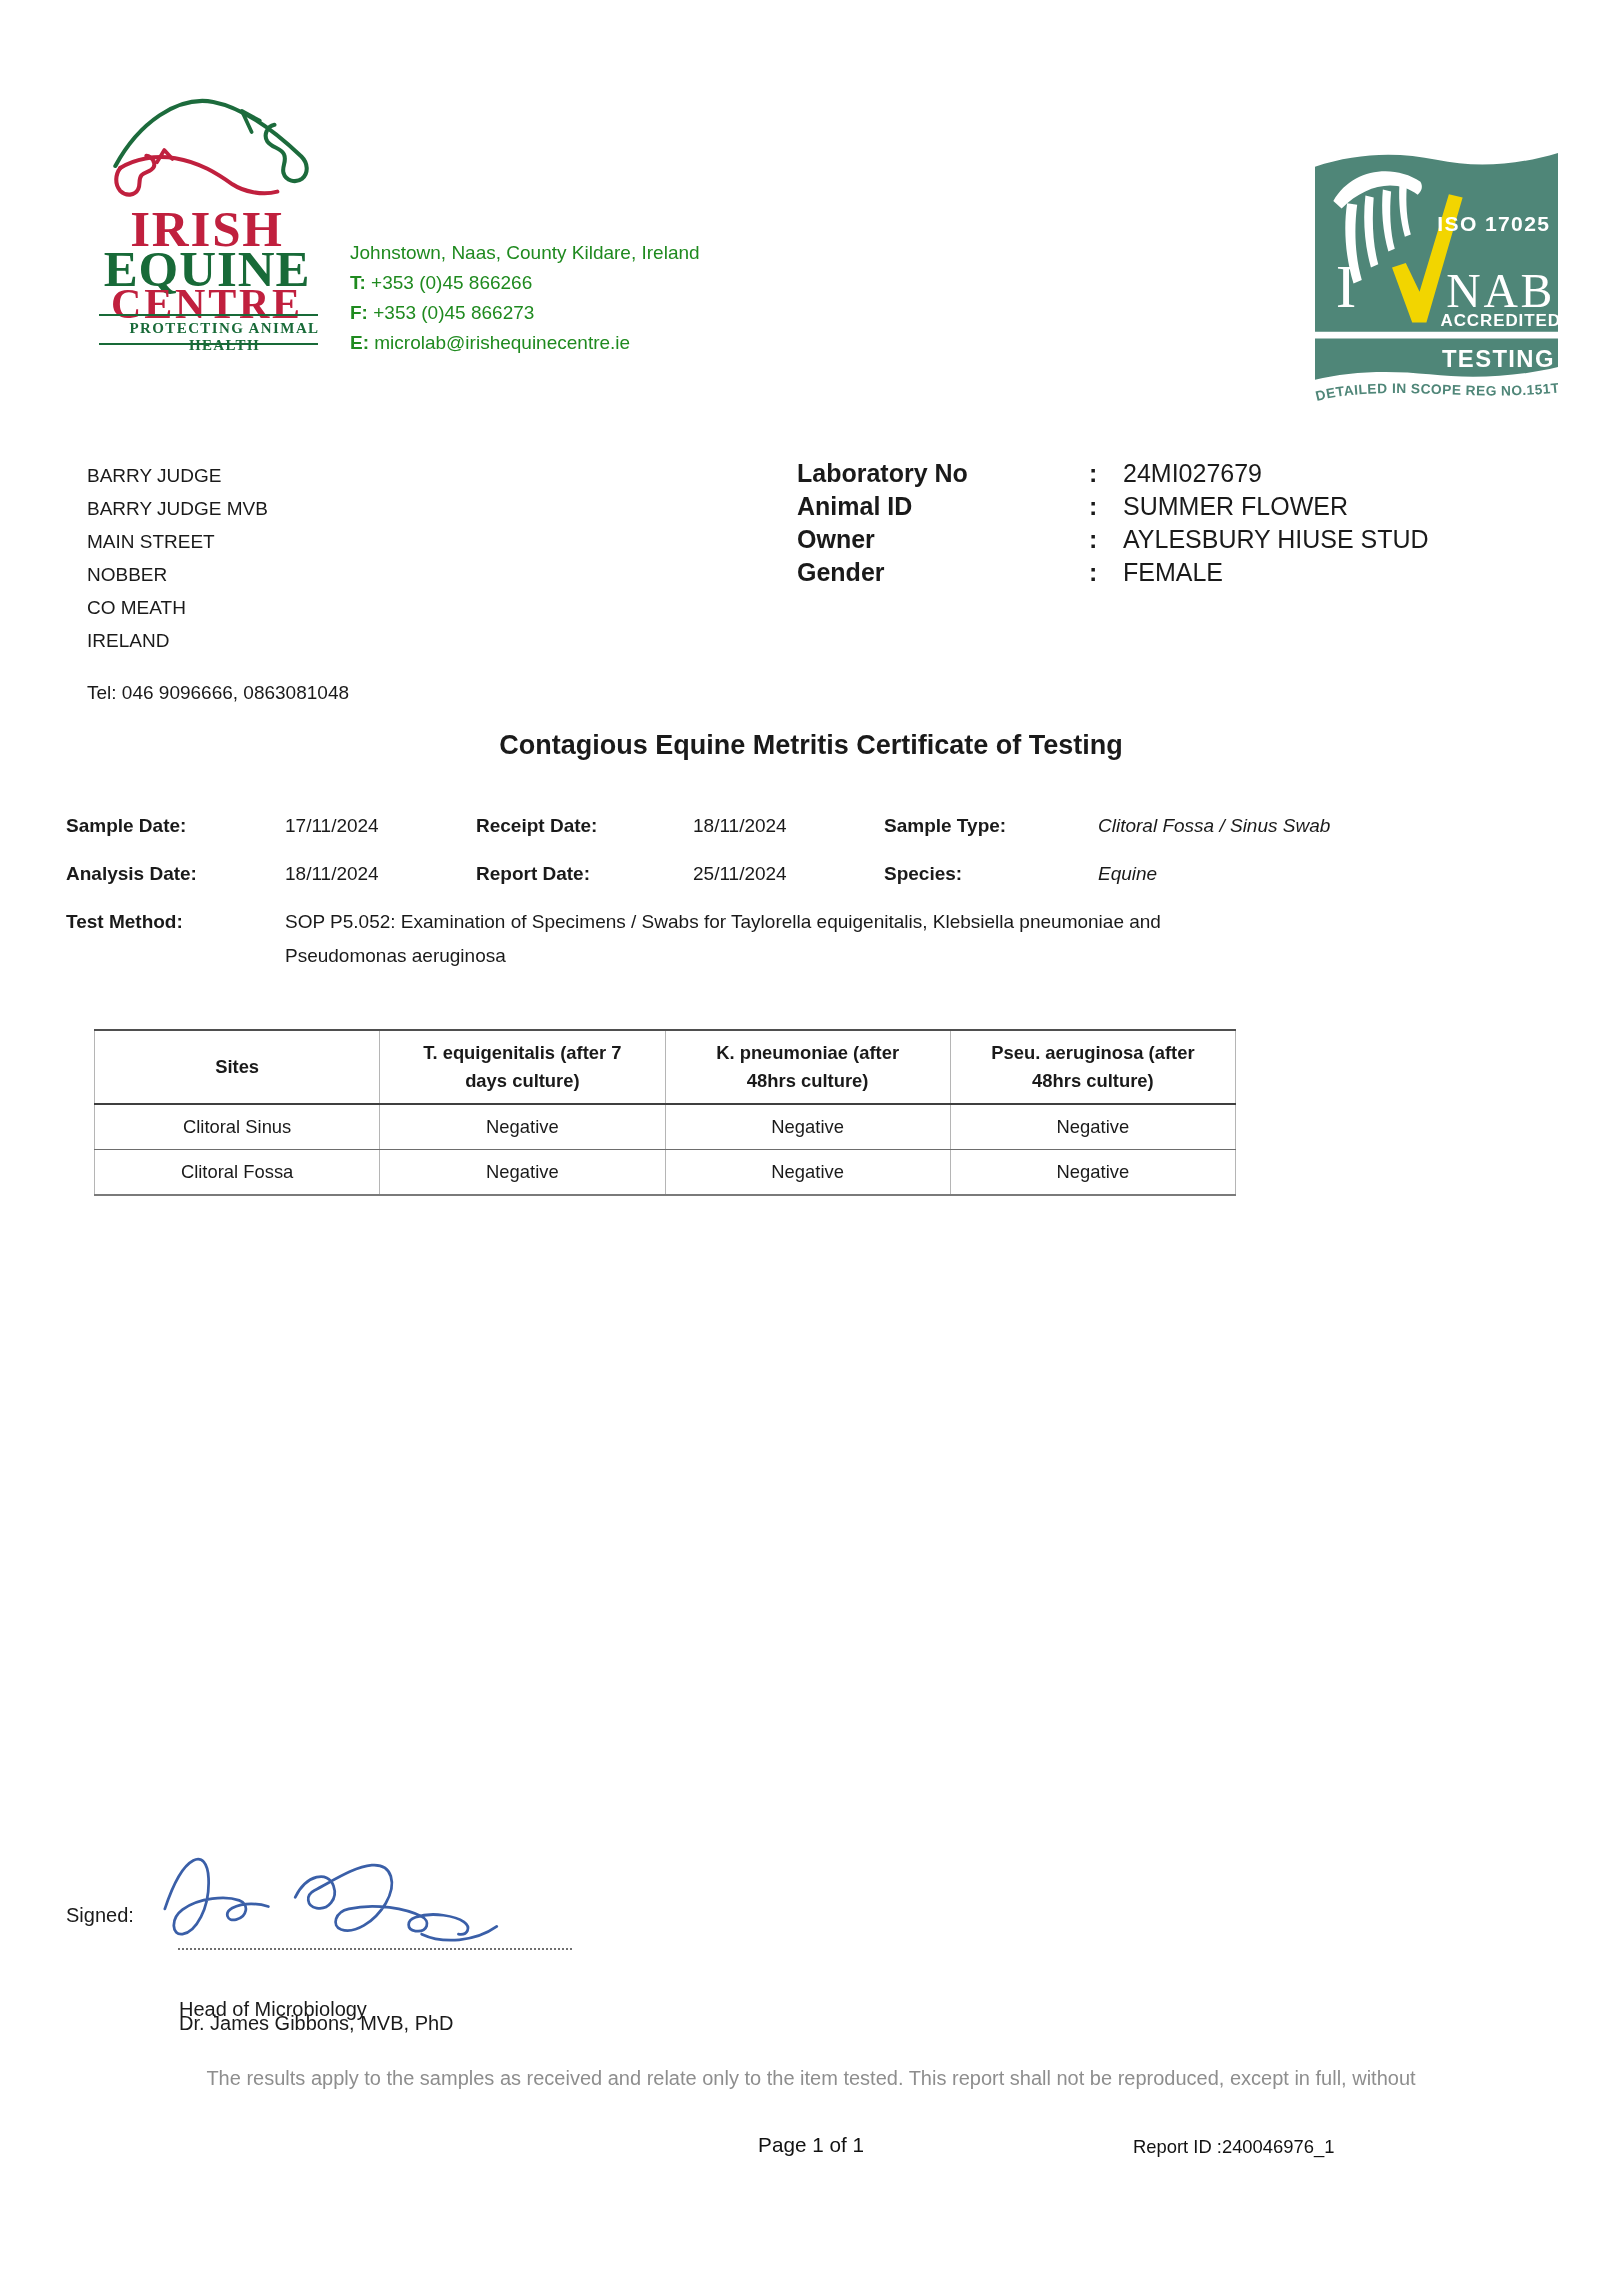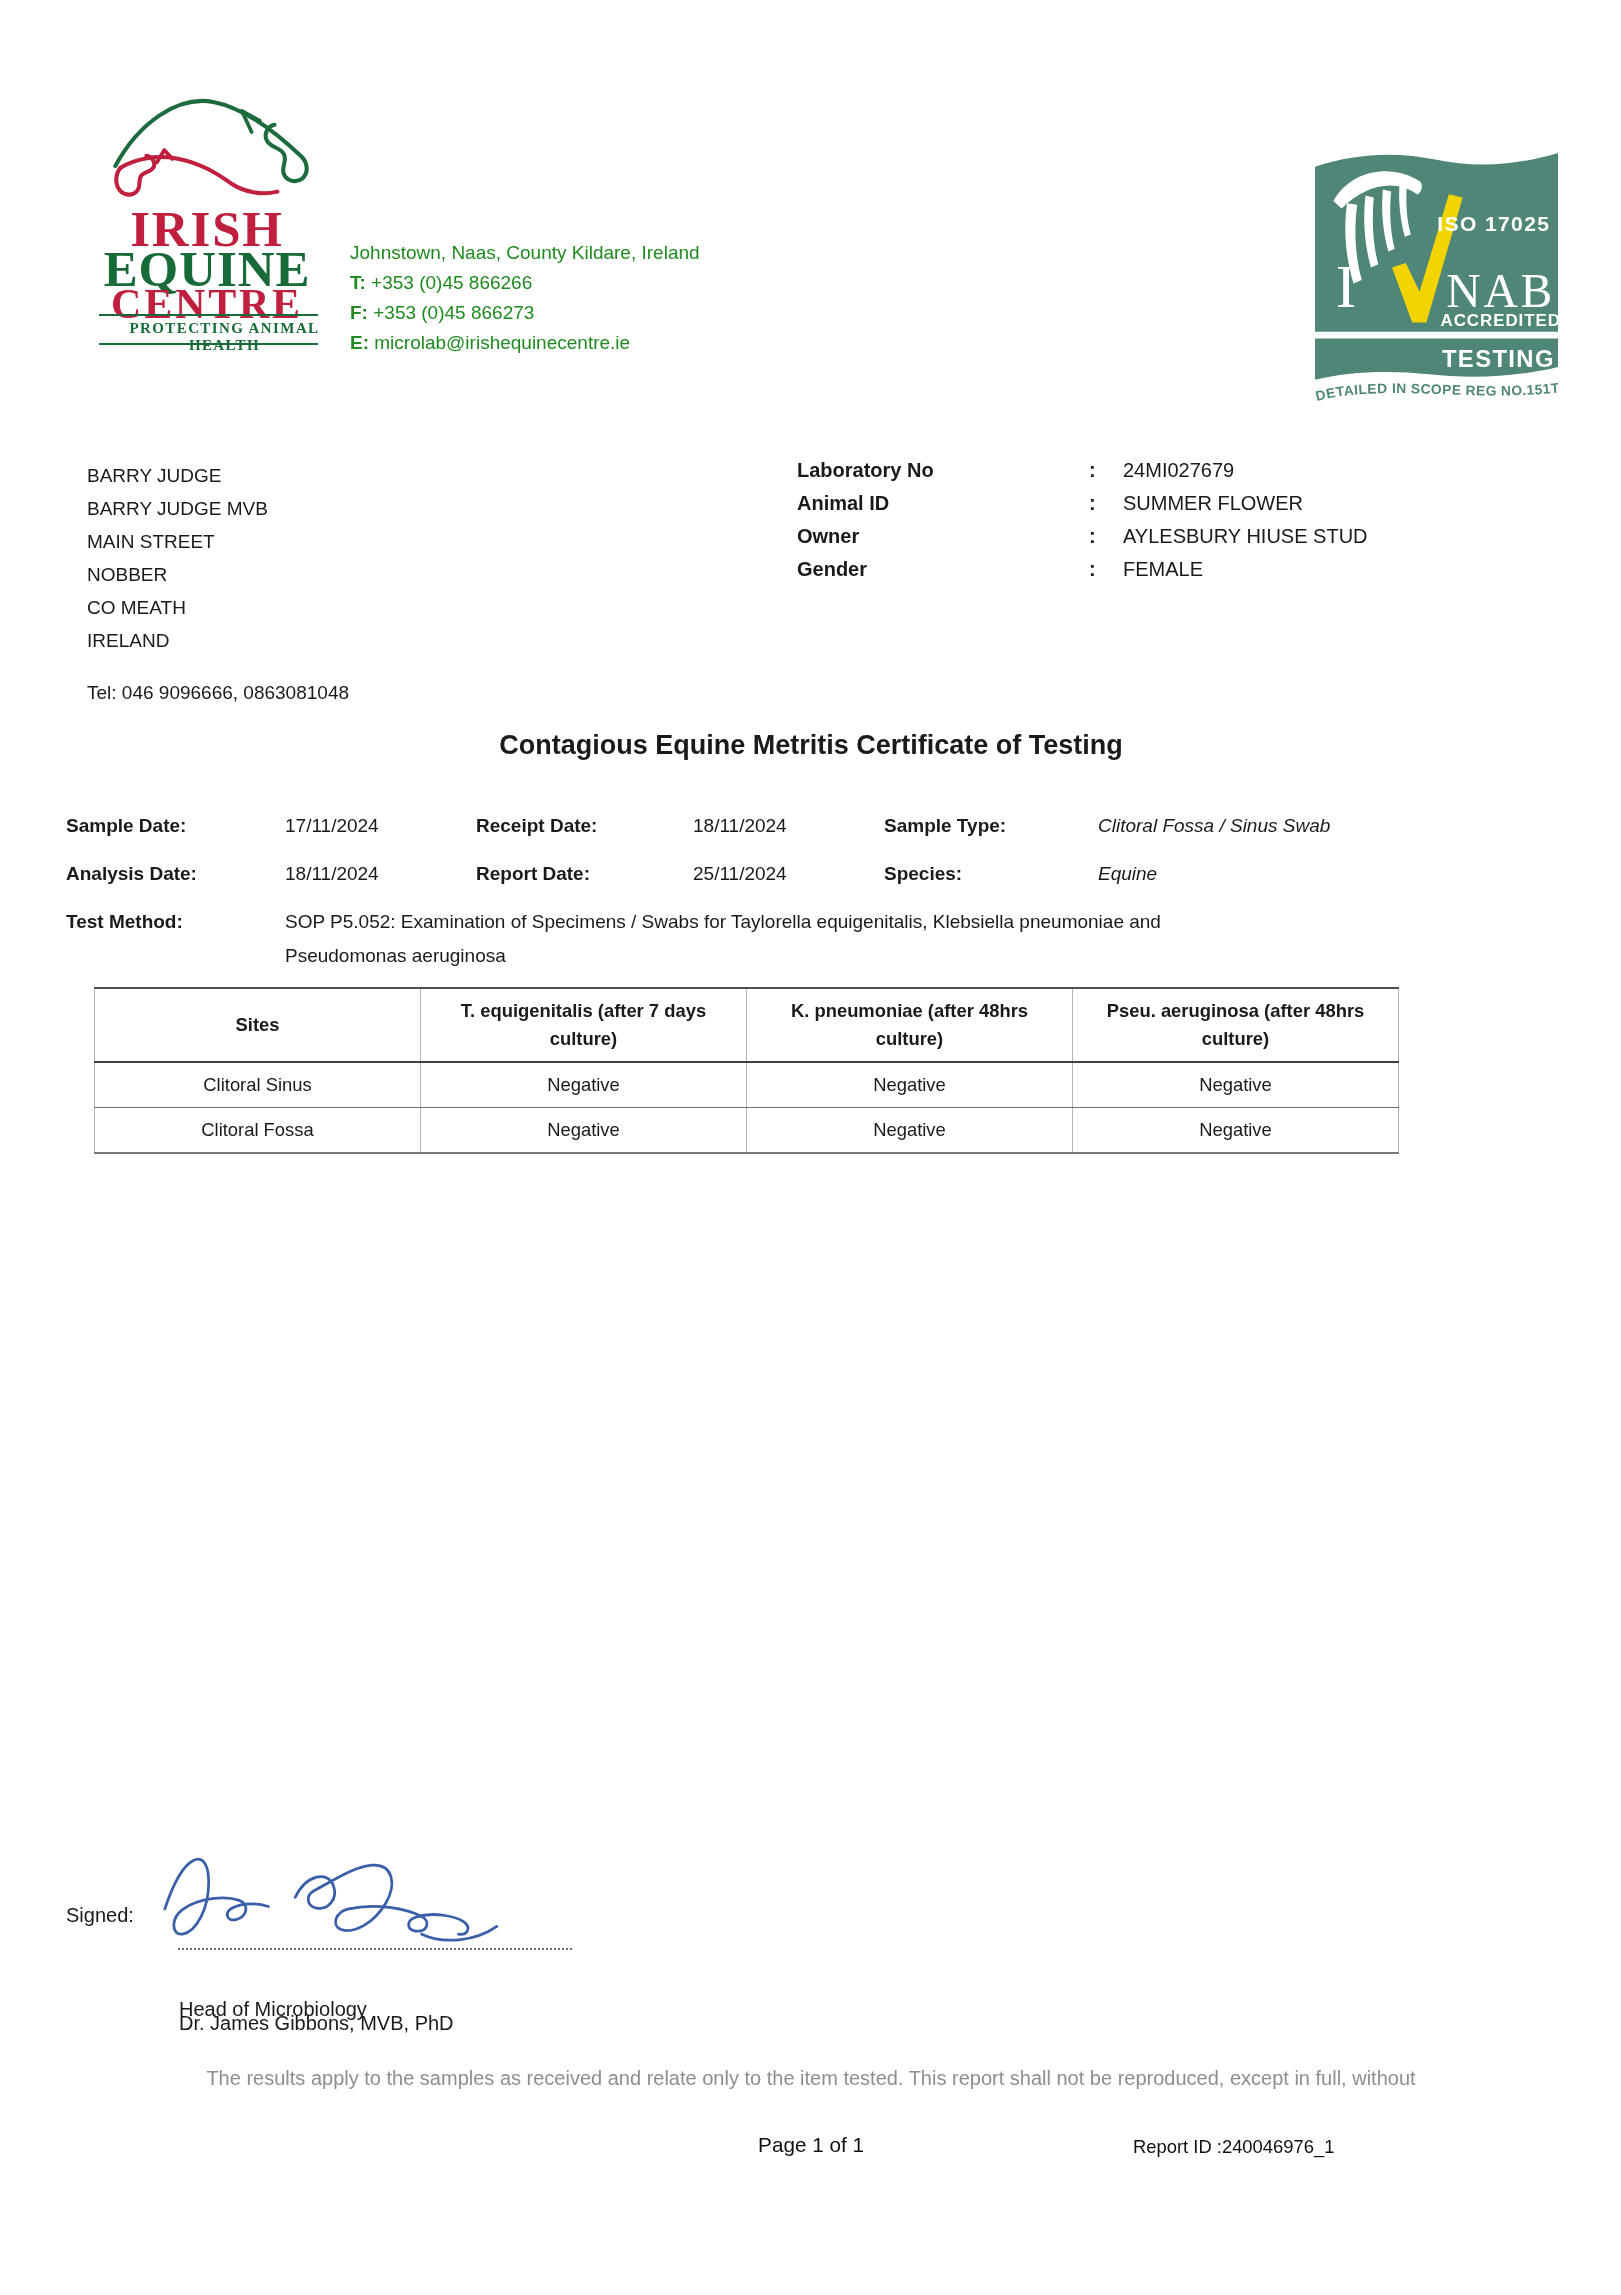--- a/index.html
+++ b/index.html
@@ -24,42 +24,42 @@
 
   
   .contact { left:350px; top:238px; font-size:19px; line-height:30px; }
   .contact b { font-weight:bold; }
 
   
   .recipient { left:87px; top:459px; font-size:19px; line-height:33px; }
   .recipient-tel { left:87px; top:682px; font-size:19px; }
 
   
-  .lab-info { left:797px; top:459px; font-size:20px; }
+  .lab-info { left:797px; top:459px; font-size:25px; }
   .lab-row { display:grid; grid-template-columns:292px 34px auto; height:33px; align-items:start; }
   .lab-row .lbl { font-weight:bold; }
 
   
   .doc-title { left:0; width:1622px; top:730px; text-align:center; font-size:27px; font-weight:bold; }
 
   
   .meta-row { left:66px; width:1529px; height:27.5px; font-size:19px; }
   .meta-row span { position:absolute; top:0; white-space:nowrap; }
   .m0 { left:0; font-weight:bold; }
   .m1 { left:219px; }
   .m2 { left:410px; font-weight:bold; }
   .m3 { left:627px; }
   .m4 { left:818px; font-weight:bold; }
   .m5 { left:1032px;font-style:italic; }
   .tm-label { left:66px; top:911px; font-size:19px; font-weight:bold; }
   .tm-line1 { left:285px; top:911px; font-size:19px; white-space:nowrap; }
   .tm-line2 { left:285px; top:945px; font-size:19px; white-space:nowrap; }
 
   
-  .results { left:94px; top:987px; width:1305px; border-collapse:collapse; table-layout:fixed;
+  .results { left:94px; top:1029px; width:1142px; border-collapse:collapse; table-layout:fixed;
              border-top:2.3px solid #4f4f4f; border-bottom:2.3px solid #7a7a7a;
              border-left:0.9px solid #a9a9a9; border-right:0.9px solid #a9a9a9;border-radius:11px; }
   .results th, .results td { width:25%; text-align:center; vertical-align:middle;
              border-left:0.9px solid #b5b5b5; border-right:0.9px solid #b5b5b5; }
   .results th { font-size:18.4px; font-weight:bold; line-height:27.5px; padding:8.3px 29px; border-bottom:2.3px solid #3f3f3f; }
   .results td { font-size:18.4px; padding:11px 4.6px; border-bottom:1.8px solid #6d6d6d; }
   .results tr:last-child td { border-bottom:none; }
 
   
   .signed-label { left:66px; top:1904px; font-size:20px; }

